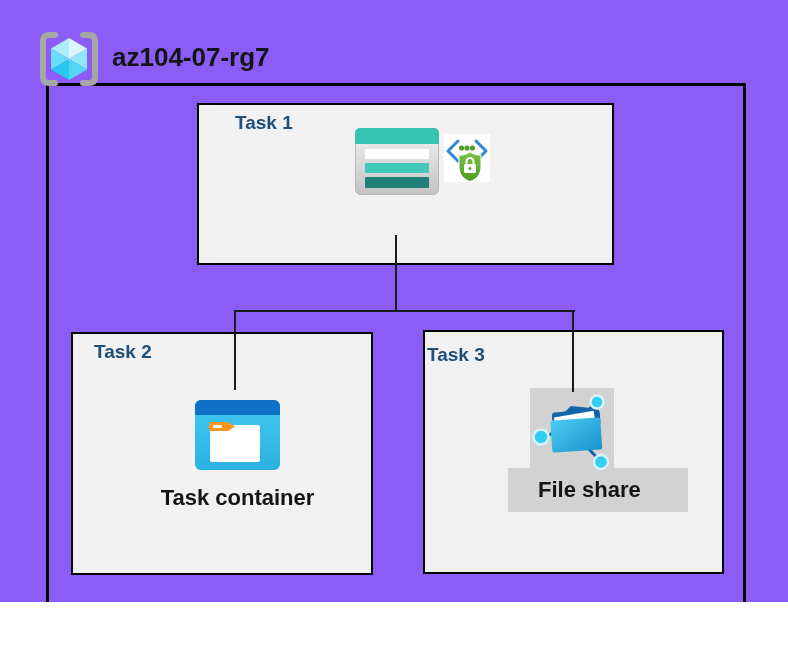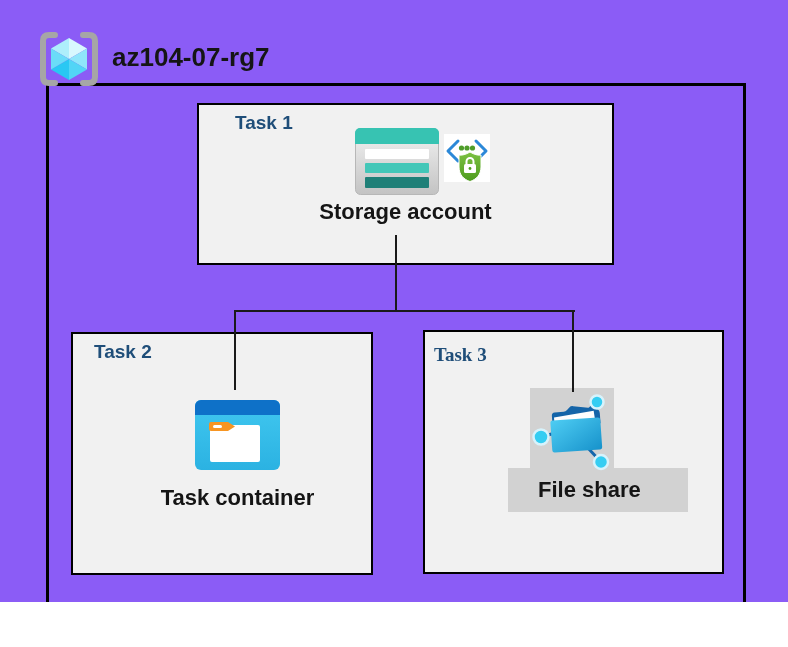--- a/index.html
+++ b/index.html
@@ -23,21 +23,21 @@
     border:2px solid #000000;box-sizing:border-box;background:#f1f1f1;z-index:2;
   }
   .task1{left:197px;top:103px;width:417px;height:162px;}
   .task2{left:71px;top:332px;width:302px;height:243px;}
   .task3{left:423px;top:330px;width:301px;height:244px;}
   .task-label{
     position:absolute;font-size:19px;font-weight:bold;color:#1f4e79;white-space:nowrap;
   }
   .t1l{left:36px;top:7px;}
   .t2l{left:21px;top:7px;text-align:right;}
-  .t3l{left:9px;top:12px;font-family:Liberation Serif, serif;}
+  .t3l{left:2px;top:12px;}
   .node-label{
     position:absolute;font-size:22px;font-weight:bold;color:#151515;
     text-align:center;white-space:nowrap;z-index:7;
   }
   .storage-label{left:197px;top:199px;width:417px;}
   .blob-label{left:120px;top:485px;width:235px;}
   .fs-band{
     left:508px;top:468px;width:180px;height:44px;background:#d2d2d2;z-index:3;
   }
   .fs-label{left:508px;top:477px;width:180px;text-align:left;padding-left:30px;box-sizing:border-box;}
@@ -115,21 +115,20 @@
             <stop offset="1" stop-color="#4e9b1e"></stop>
         </linearGradient>
       </defs>
       <path d="M26 18 C30 20.5 34 21.5 37 21 V33 C37 41 32 45.5 26 47.5 C20 45.5 15 41 15 33 V21 C18 21.5 22 20.5 26 18 Z" fill="url(#shieldG)" stroke="#ffffff" stroke-width="1"></path>
       <path d="M22.5 30 V27.5 A3.5 3.5 0 0 1 29.5 27.5 V30" fill="none" stroke="#ffffff" stroke-width="2"></path>
       <rect x="20" y="30" width="12" height="9" rx="1.5" fill="#ffffff"></rect>
       <circle cx="26" cy="34.5" r="1.4" fill="#4e9b1e"></circle>
     </g>
   </svg>
 
-  <div class="abs node-label storage-label">Storage account</div>
 
   <div class="abs task-box task2">
     <div class="task-label t2l">Task 2</div>
   </div>
 
   <svg class="abs icon blob-icon" width="85" height="70" viewBox="0 0 85 70">
     <defs>
       <linearGradient id="blobBody" x1="0" y1="0" x2="0" y2="1">
         <stop offset="0" stop-color="#41c8f0"></stop>
           <stop offset="1" stop-color="#2bb2e2"></stop>

